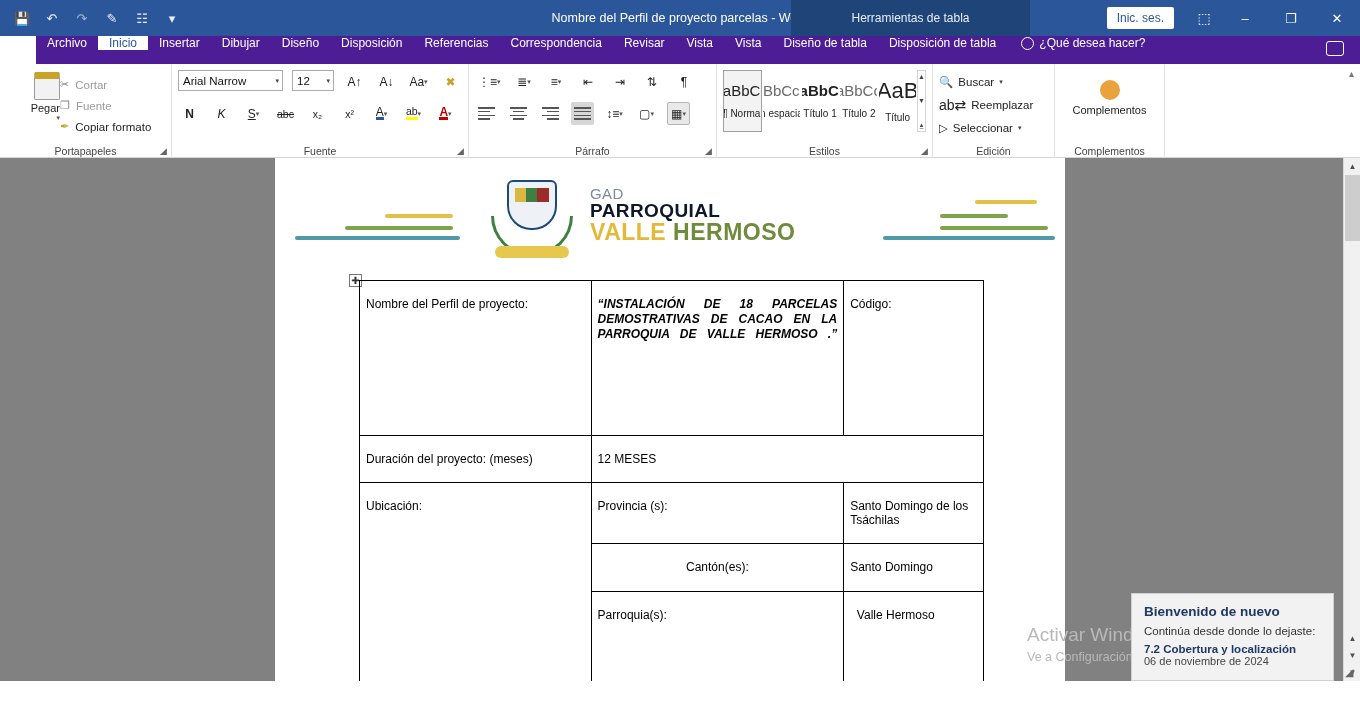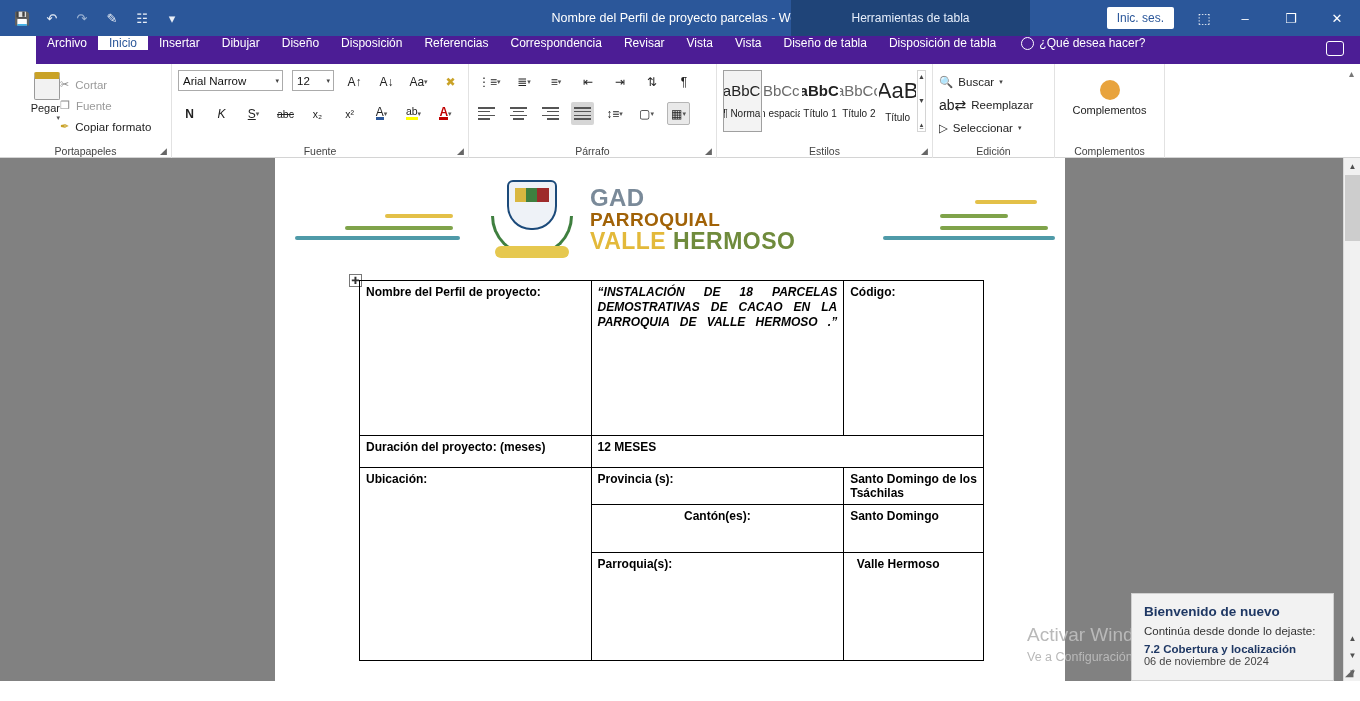--- a/index.html
+++ b/index.html
@@ -290,22 +290,22 @@
   .crest .ribbon-b {
     position: absolute; left: 10px; top: 70px;
     width: 74px; height: 12px;
     background: #e6c84f;
     border-radius: 6px;
   }
   .txtlogo {
     position: absolute; left: 305px; top: 16px;
     line-height: 1.02;
   }
-  .txt1 { font-size: 24px; font-weight: bold; color: #7a8a99; letter-spacing: .4px; }
-  .txt2 { font-size: 19px; font-weight: bold; color: #a16207; letter-spacing: .4px; }
+  .txt1 { font-size: 15px; font-weight: normal; color: #7a8a99; letter-spacing: .4px; }
+  .txt2 { font-size: 19px; font-weight: bold; color: #0f172a; letter-spacing: .4px; }
   .txt3 { font-size: 23px; font-weight: bold; letter-spacing: .5px; }
   .txt3 .v { color: #e3b93a; }
   .txt3 .h { color: #6f8b3c; }
   .dash {
     position: absolute; height: 4px; border-radius: 2px;
   }
   .teal { background: #4f9aa8; }
   .gold { background: #e3c048; }
   .green { background: #7fa34a; }
 
@@ -319,23 +319,22 @@
   table.doc {
     position: absolute;
     left: 84px; top: 122px;
     width: 625px;
     border-collapse: collapse;
     font-size: 12px;
     color: #000;
   }
   table.doc td {
     border: 1px solid #000;
-    padding: 4px 6px;
+    padding: 16px 6px;
     vertical-align: top;
-    font-weight: bold;
   }
   .ital {
     font-style: italic;
     font-weight: bold;
     text-align: justify;
     text-align-last: justify;
     line-height: 1.25;
   }
 
   

